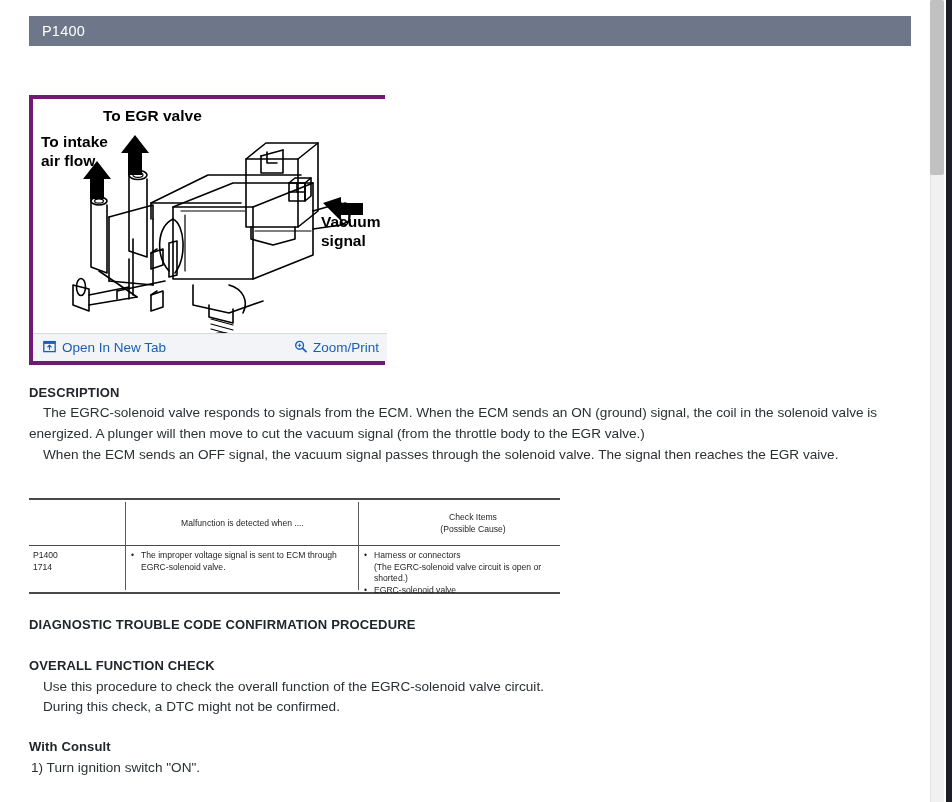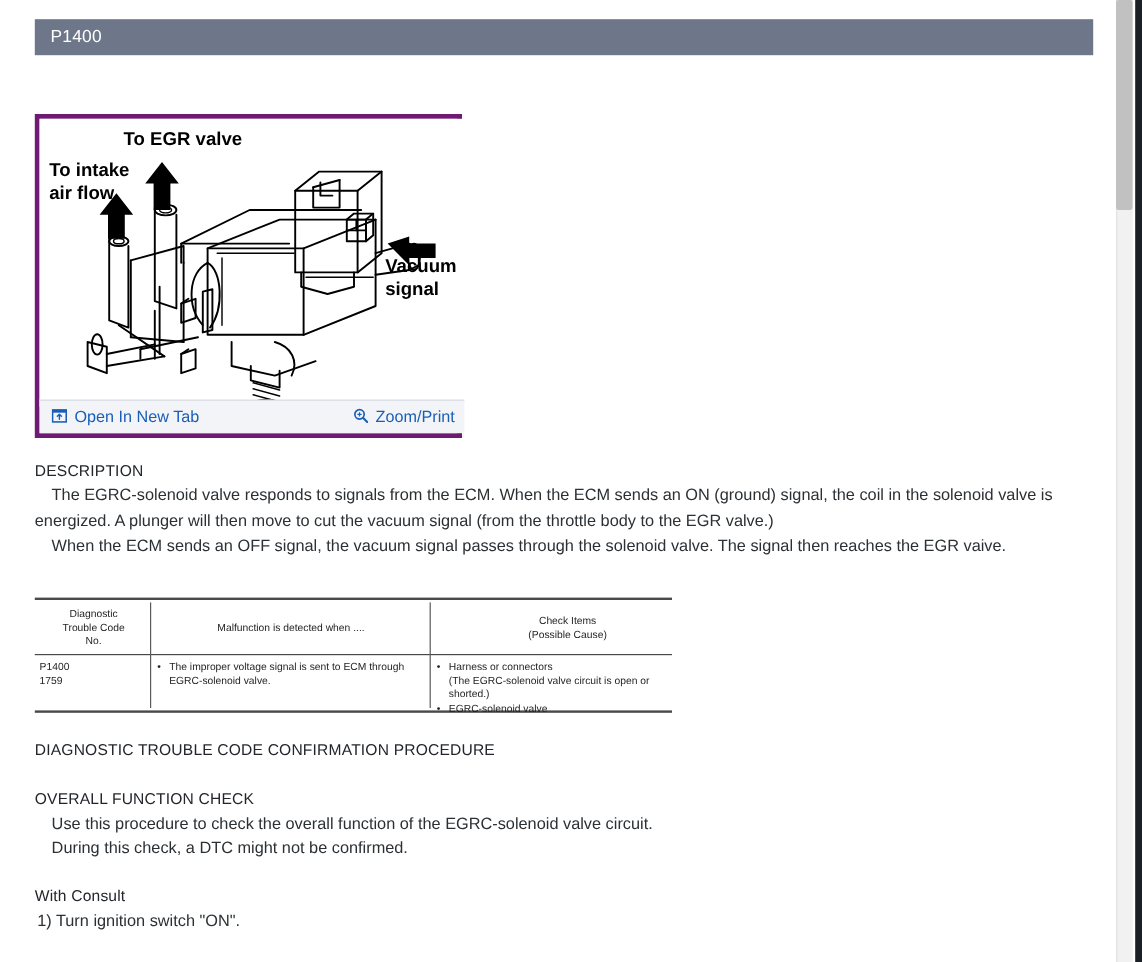--- a/index.html
+++ b/index.html
@@ -91,21 +91,21 @@
     font-size: 13.5px;
     cursor: pointer;
     white-space: nowrap;
   }
   .tool-icon { display: block; flex: none; }
 
   
   .section-head {
     position: absolute;
     font-size: 13px;
-    font-weight: normal;
+    font-weight: bold;
     color: #22262b;
     letter-spacing: .15px;
     white-space: nowrap;
   }
   .body-line {
     position: absolute;
     font-size: 13.6px;
     color: #2b3034;
     white-space: nowrap;
   }
@@ -341,38 +341,33 @@
     <div class="body-line" id="desc-p1-l2">energized. A plunger will then move to cut the vacuum signal (from the throttle body to the EGR valve.)</div>
     <div class="body-line" id="desc-p2-l1">When the ECM sends an OFF signal, the vacuum signal passes through the solenoid valve. The signal then reaches the EGR vaive.</div>
 
     <div class="dtc-table">
       <div class="rule rule-top"></div>
       <div class="rule rule-mid"></div>
       <div class="rule rule-bottom"></div>
       <div class="vline vline-1"></div>
       <div class="vline vline-2"></div>
 
-      <div class="tcell center" id="th-code">
-        <div>Diagnostic</div>
-        <div>Trouble Code</div>
-        <div>No.</div>
-      </div>
 
       <div class="tcell center" id="th-malf">
         <div>Malfunction is detected when ....</div>
       </div>
 
       <div class="tcell center" id="th-check">
         <div>Check Items</div>
         <div>(Possible Cause)</div>
       </div>
 
       <div class="tcell" id="td-code">
         <div>P1400</div>
-        <div>1759</div>
+        <div>1714</div>
       </div>
 
       <div class="tcell" id="td-malf">
         <div class="bullet-row">
           <span class="dot">•</span>
           <span class="txt">The improper voltage signal is sent to ECM through</span>
         </div>
         <div class="indent-line">EGRC-solenoid valve.</div>
       </div>
 

